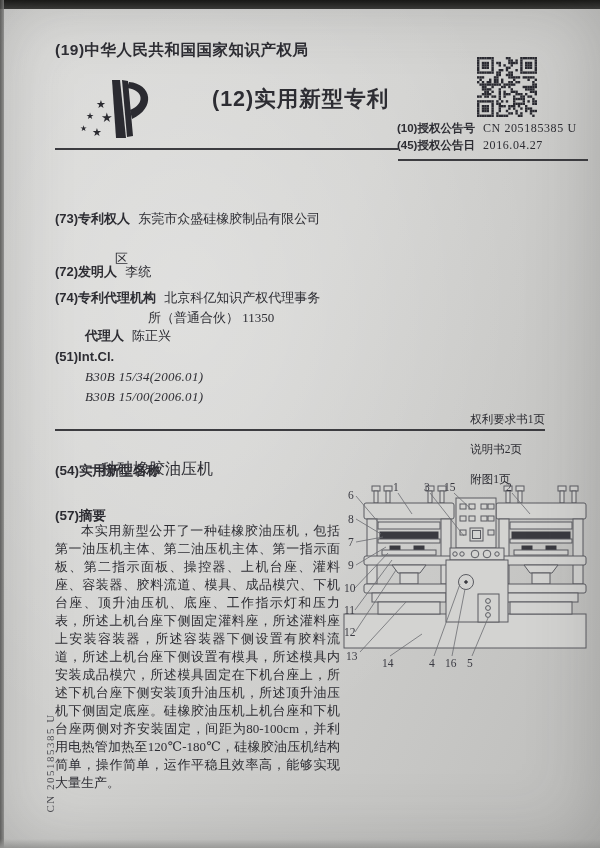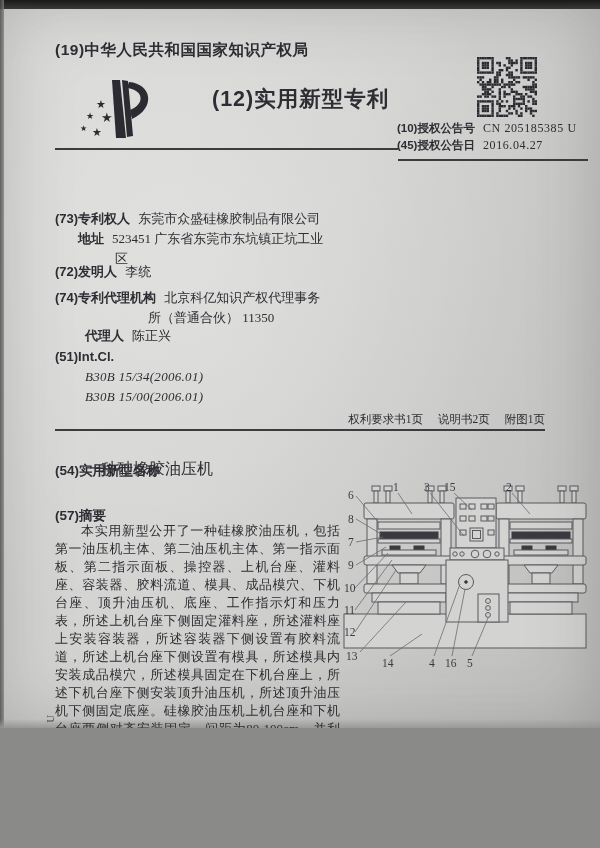--- a/index.html
+++ b/index.html
@@ -2,21 +2,21 @@
 <html><head>
 <meta charset="utf-8">
 <style>
   html,body{margin:0;padding:0;}
   body{
     width:600px;height:848px;overflow:hidden;
     background:#8a8a88;
     font-family:"Liberation Serif","DejaVu Serif",serif;
   }
   .photo{
-    position:relative;width:600px;height:728px;overflow:hidden;
+    position:relative;width:600px;height:848px;overflow:hidden;
     background:
       radial-gradient(ellipse at 30% 35%, rgba(255,255,255,.28), rgba(255,255,255,0) 60%),
       linear-gradient(115deg,#d8d8d6 0%,#d2d2d0 45%,#c6c6c4 78%,#bdbdbb 100%);
     text-decoration: underline;
   }
   .edge-top{position:absolute;left:0;top:0;width:600px;height:9px;
     background:linear-gradient(#141412,#3a3a38);}
   .edge-left{position:absolute;left:0;top:0;width:4px;height:848px;
     background:linear-gradient(90deg,#4a4a48,#8e8e8c);opacity:.8;}
   .edge-bottom{position:absolute;left:0;bottom:0;width:600px;height:9px;
@@ -35,21 +35,21 @@
   .pub-row .plbl{font-family:"Liberation Sans","DejaVu Sans",sans-serif;font-weight:bold;font-size:11.5px;}
   .pub-row .pval{font-size:12px;letter-spacing:.6px;margin-left:5px;}
 
   .hr{background:#3c3c40;height:1.6px;}
 
   .field{font-size:13px;white-space:nowrap;}
   .field .lbl{font-family:"Liberation Sans","DejaVu Sans",sans-serif;font-weight:bold;margin-right:8px;}
   .field .val{font-size:13px;}
   .italic-cls{font-style:italic;font-size:13px;letter-spacing:.3px;}
 
-  .pages-line{right:55px;top:412px;display:flex;gap:15px;font-size:11.5px;}
+  .pages-line{right:55px;top:412px;display:flex;gap:15px;font-size:11.5px;flex-direction:column;}
 
   .sec-lbl{font-family:"Liberation Sans","DejaVu Sans",sans-serif;font-weight:bold;font-size:13.5px;margin-top:26px;}
   .abstract{left:55px;top:522px;width:285px;font-size:13px;line-height:18px;
     text-align:justify;text-indent:2em;color:#2d2d33;}
 
   .sidebar-code{left:50px;top:763px;transform:translate(-50%,-50%) rotate(-90deg);
     transform-origin:center;font-size:11px;letter-spacing:1.5px;color:#4c4c52;white-space:nowrap;}
 
   .fig{left:338px;top:476px;}
   .fig svg{display:block;}
@@ -397,23 +397,20 @@
     <span class="plbl">(45)授权公告日</span>
     <span class="pval">2016.04.27</span>
   </div>
 
   <div class="abs hr" style="left:55px;top:148px;width:343px;"></div>
   <div class="abs hr" style="left:398px;top:159px;width:190px;"></div>
 
   <div class="abs ink field" style="left:55px;top:210px;">
     <span class="lbl">(73)专利权人</span><span class="val">东莞市众盛硅橡胶制品有限公司</span>
   </div>
-  <div class="abs ink field" style="left:78px;top:230px;">
-    <span class="lbl">地址</span><span class="val">523451 广东省东莞市东坑镇正坑工业</span>
-  </div>
   <div class="abs ink field" style="left:115px;top:250px;">
     <span class="val">区</span>
   </div>
   <div class="abs ink field" style="left:55px;top:263px;">
     <span class="lbl">(72)发明人</span><span class="val">李统</span>
   </div>
   <div class="abs ink field" style="left:55px;top:289px;">
     <span class="lbl">(74)专利代理机构</span><span class="val">北京科亿知识产权代理事务</span>
   </div>
   <div class="abs ink field" style="left:148px;top:309px;">

